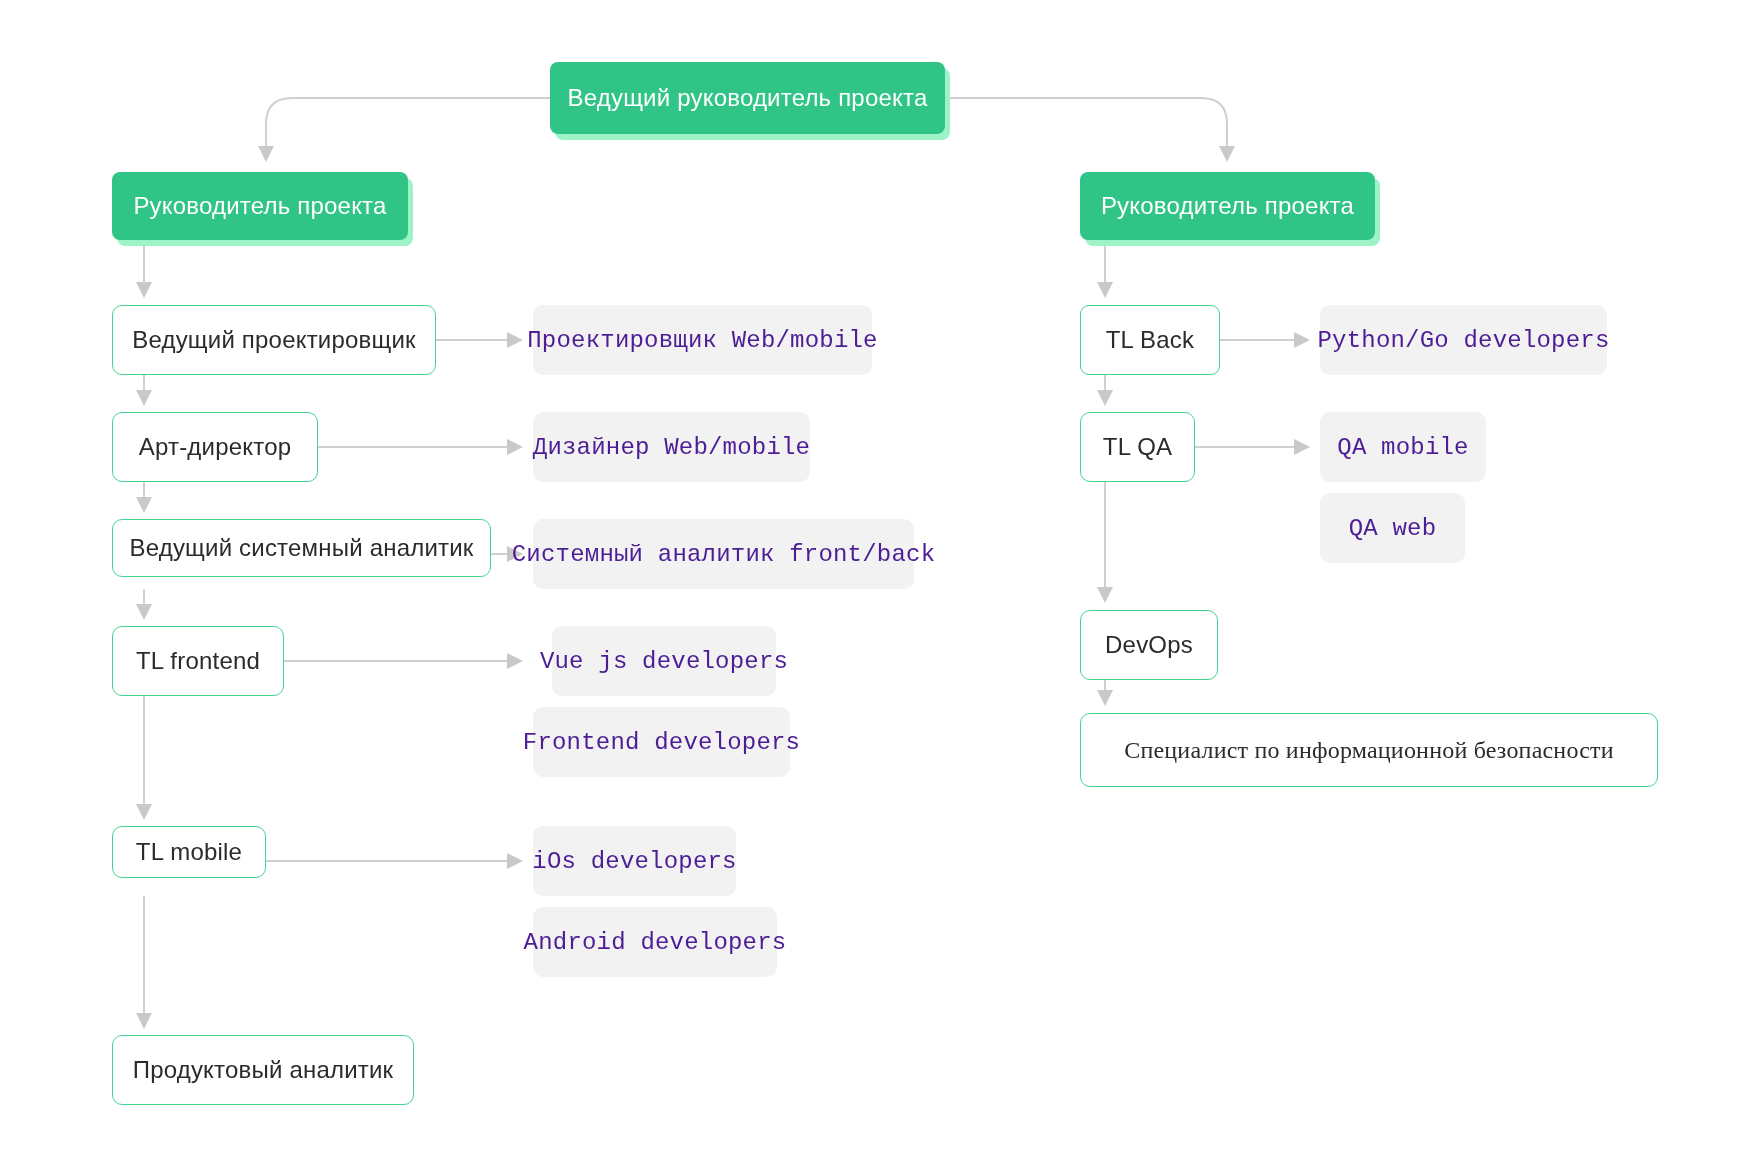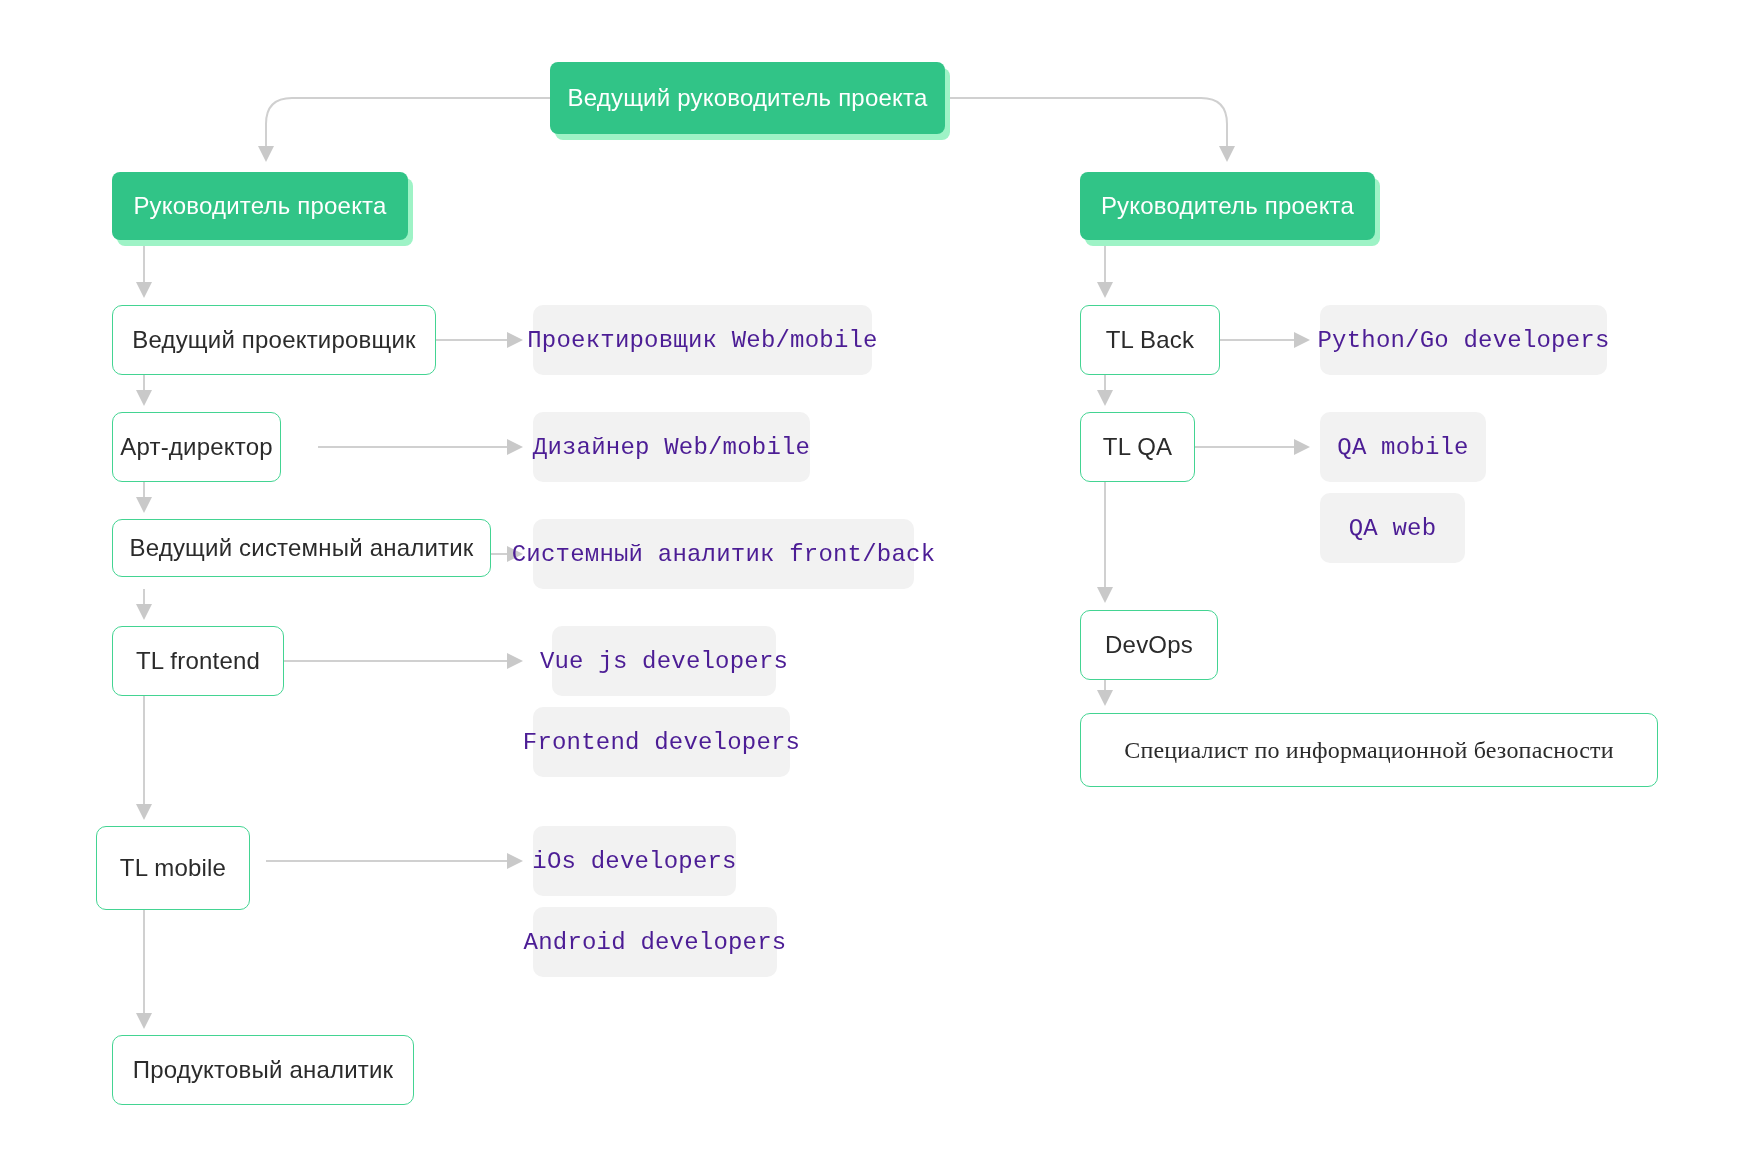--- a/index.html
+++ b/index.html
@@ -88,35 +88,35 @@
   <div class="node green" style="left:550px; top:62px; width:395px; height:72px;">Ведущий руководитель проекта</div>
 
   <div class="node green" style="left:112px; top:172px; width:296px; height:68px;">Руководитель проекта</div>
 
   <div class="node green" style="left:1080px; top:172px; width:295px; height:68px;">Руководитель проекта</div>
 
   <div class="node outline" style="left:112px; top:305px; width:324px; height:70px;">Ведущий проектировщик</div>
 
   <div class="node gray" style="left:533px; top:305px; width:339px; height:70px;">Проектировщик Web/mobile</div>
 
-  <div class="node outline" style="left:112px; top:412px; width:169px; height:70px;">Арт-директор</div>
+  <div class="node outline" style="left:112px; top:412px; width:206px; height:70px;">Арт-директор</div>
 
   <div class="node gray" style="left:533px; top:412px; width:277px; height:70px;">Дизайнер Web/mobile</div>
 
   <div class="node outline" style="left:112px; top:519px; width:379px; height:58px;">Ведущий системный аналитик</div>
 
   <div class="node gray" style="left:533px; top:519px; width:381px; height:70px;">Системный аналитик front/back</div>
 
   <div class="node outline" style="left:112px; top:626px; width:172px; height:70px;">TL frontend</div>
 
   <div class="node gray" style="left:552px; top:626px; width:224px; height:70px;">Vue js developers</div>
 
   <div class="node gray" style="left:533px; top:707px; width:257px; height:70px;">Frontend developers</div>
 
-  <div class="node outline" style="left:96px; top:826px; width:154px; height:84px;text-align:right;">TL mobile</div>
+  <div class="node outline" style="left:112px; top:826px; width:154px; height:52px;text-align:right;">TL mobile</div>
 
   <div class="node gray" style="left:533px; top:826px; width:203px; height:70px;">iOs developers</div>
 
   <div class="node gray" style="left:533px; top:907px; width:244px; height:70px;">Android developers</div>
 
   <div class="node outline" style="left:112px; top:1035px; width:302px; height:70px;">Продуктовый аналитик</div>
 
   <div class="node outline" style="left:1080px; top:305px; width:140px; height:70px;border-radius:9px;">TL Back</div>
 
   <div class="node gray" style="left:1320px; top:305px; width:287px; height:70px;">Python/Go developers</div>

